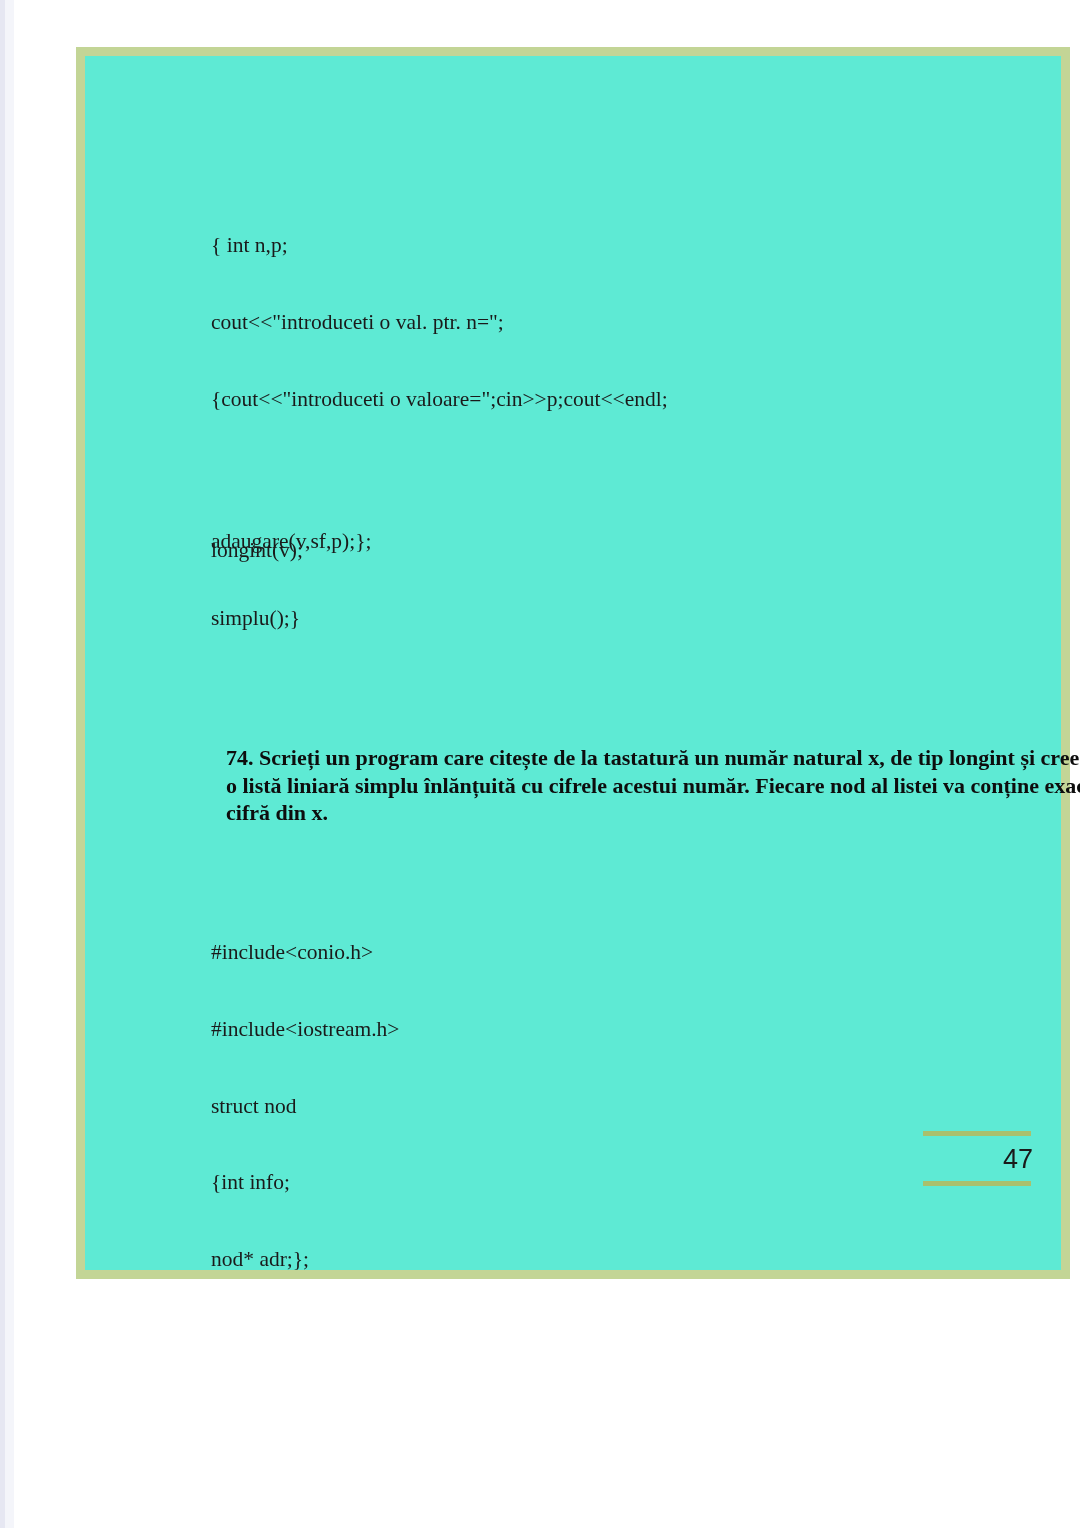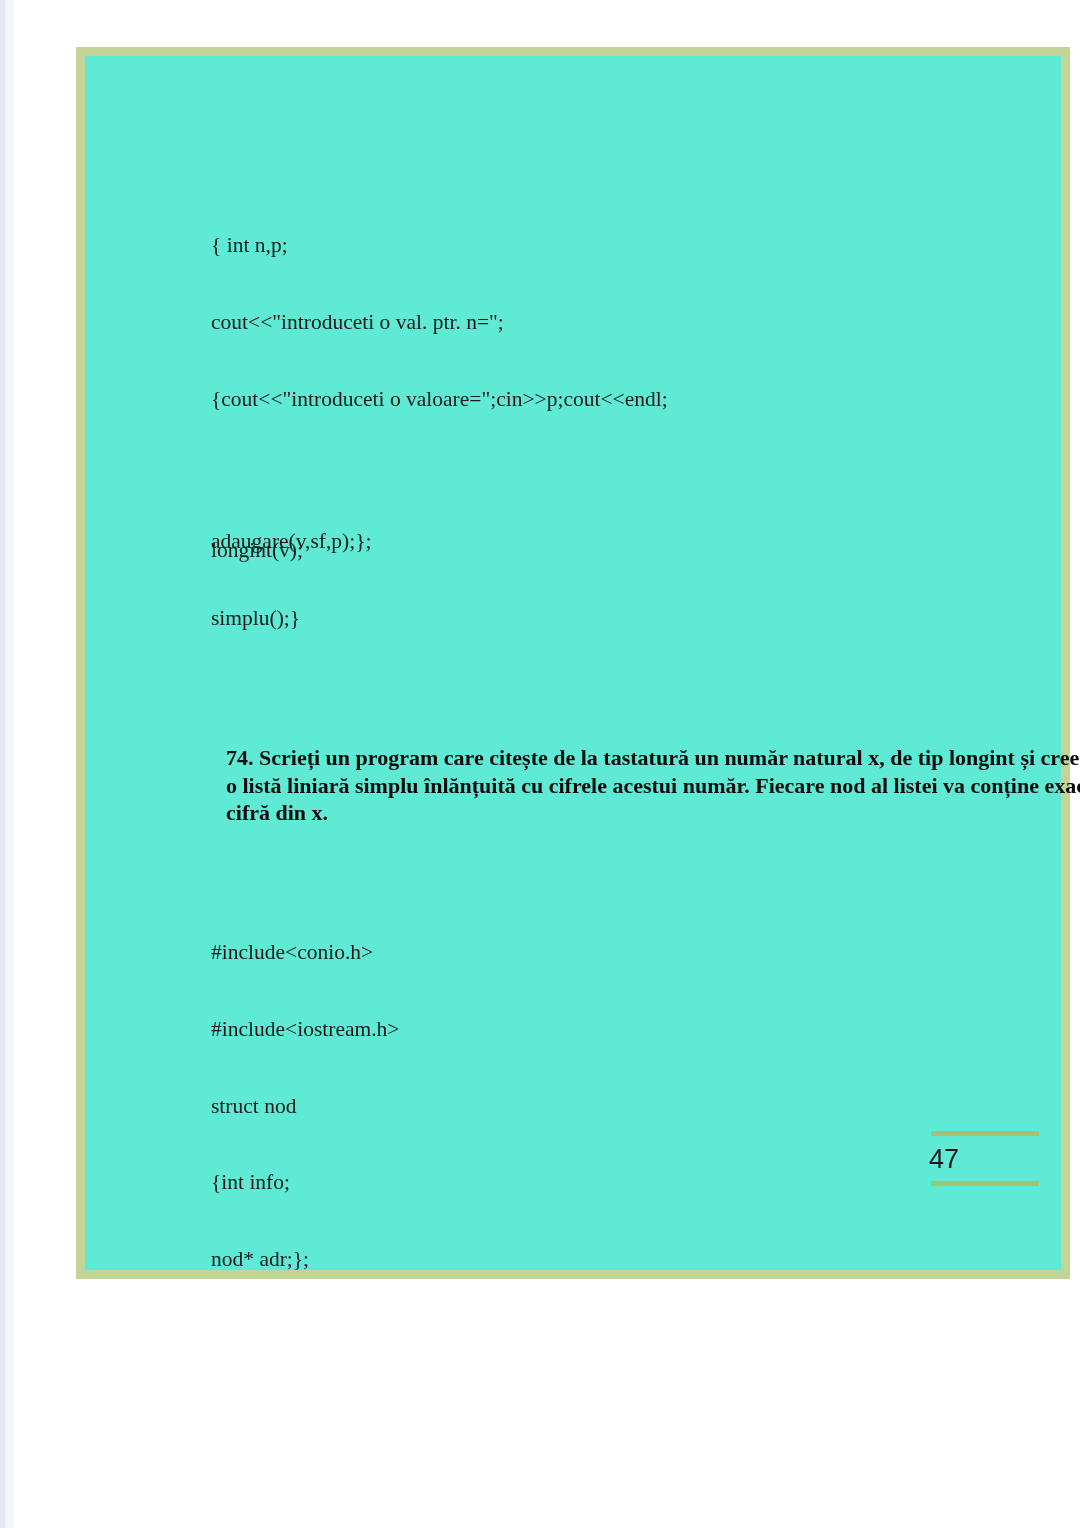--- a/index.html
+++ b/index.html
@@ -94,24 +94,24 @@
     line-height: 27.5px;
     color: #0d0d0d;
     margin-left: 15px;
     text-indent: -0px;
     width: 888px;
   }
 
   
   .page-number-box {
     position: absolute;
-    right: 20px;
+    right: 28px;
     bottom: 84px;
     width: 112px;
-    text-align: left;
+    text-align: right;
   }
   .pn-rule {
     height: 5px;
     background: #a9c06c;
     width: 108px;
     margin: 0 auto;
   }
   .pn-rule.top { margin-bottom: 6px; }
   .pn-rule.bottom { margin-top: 5px; }
   .pn-value {

